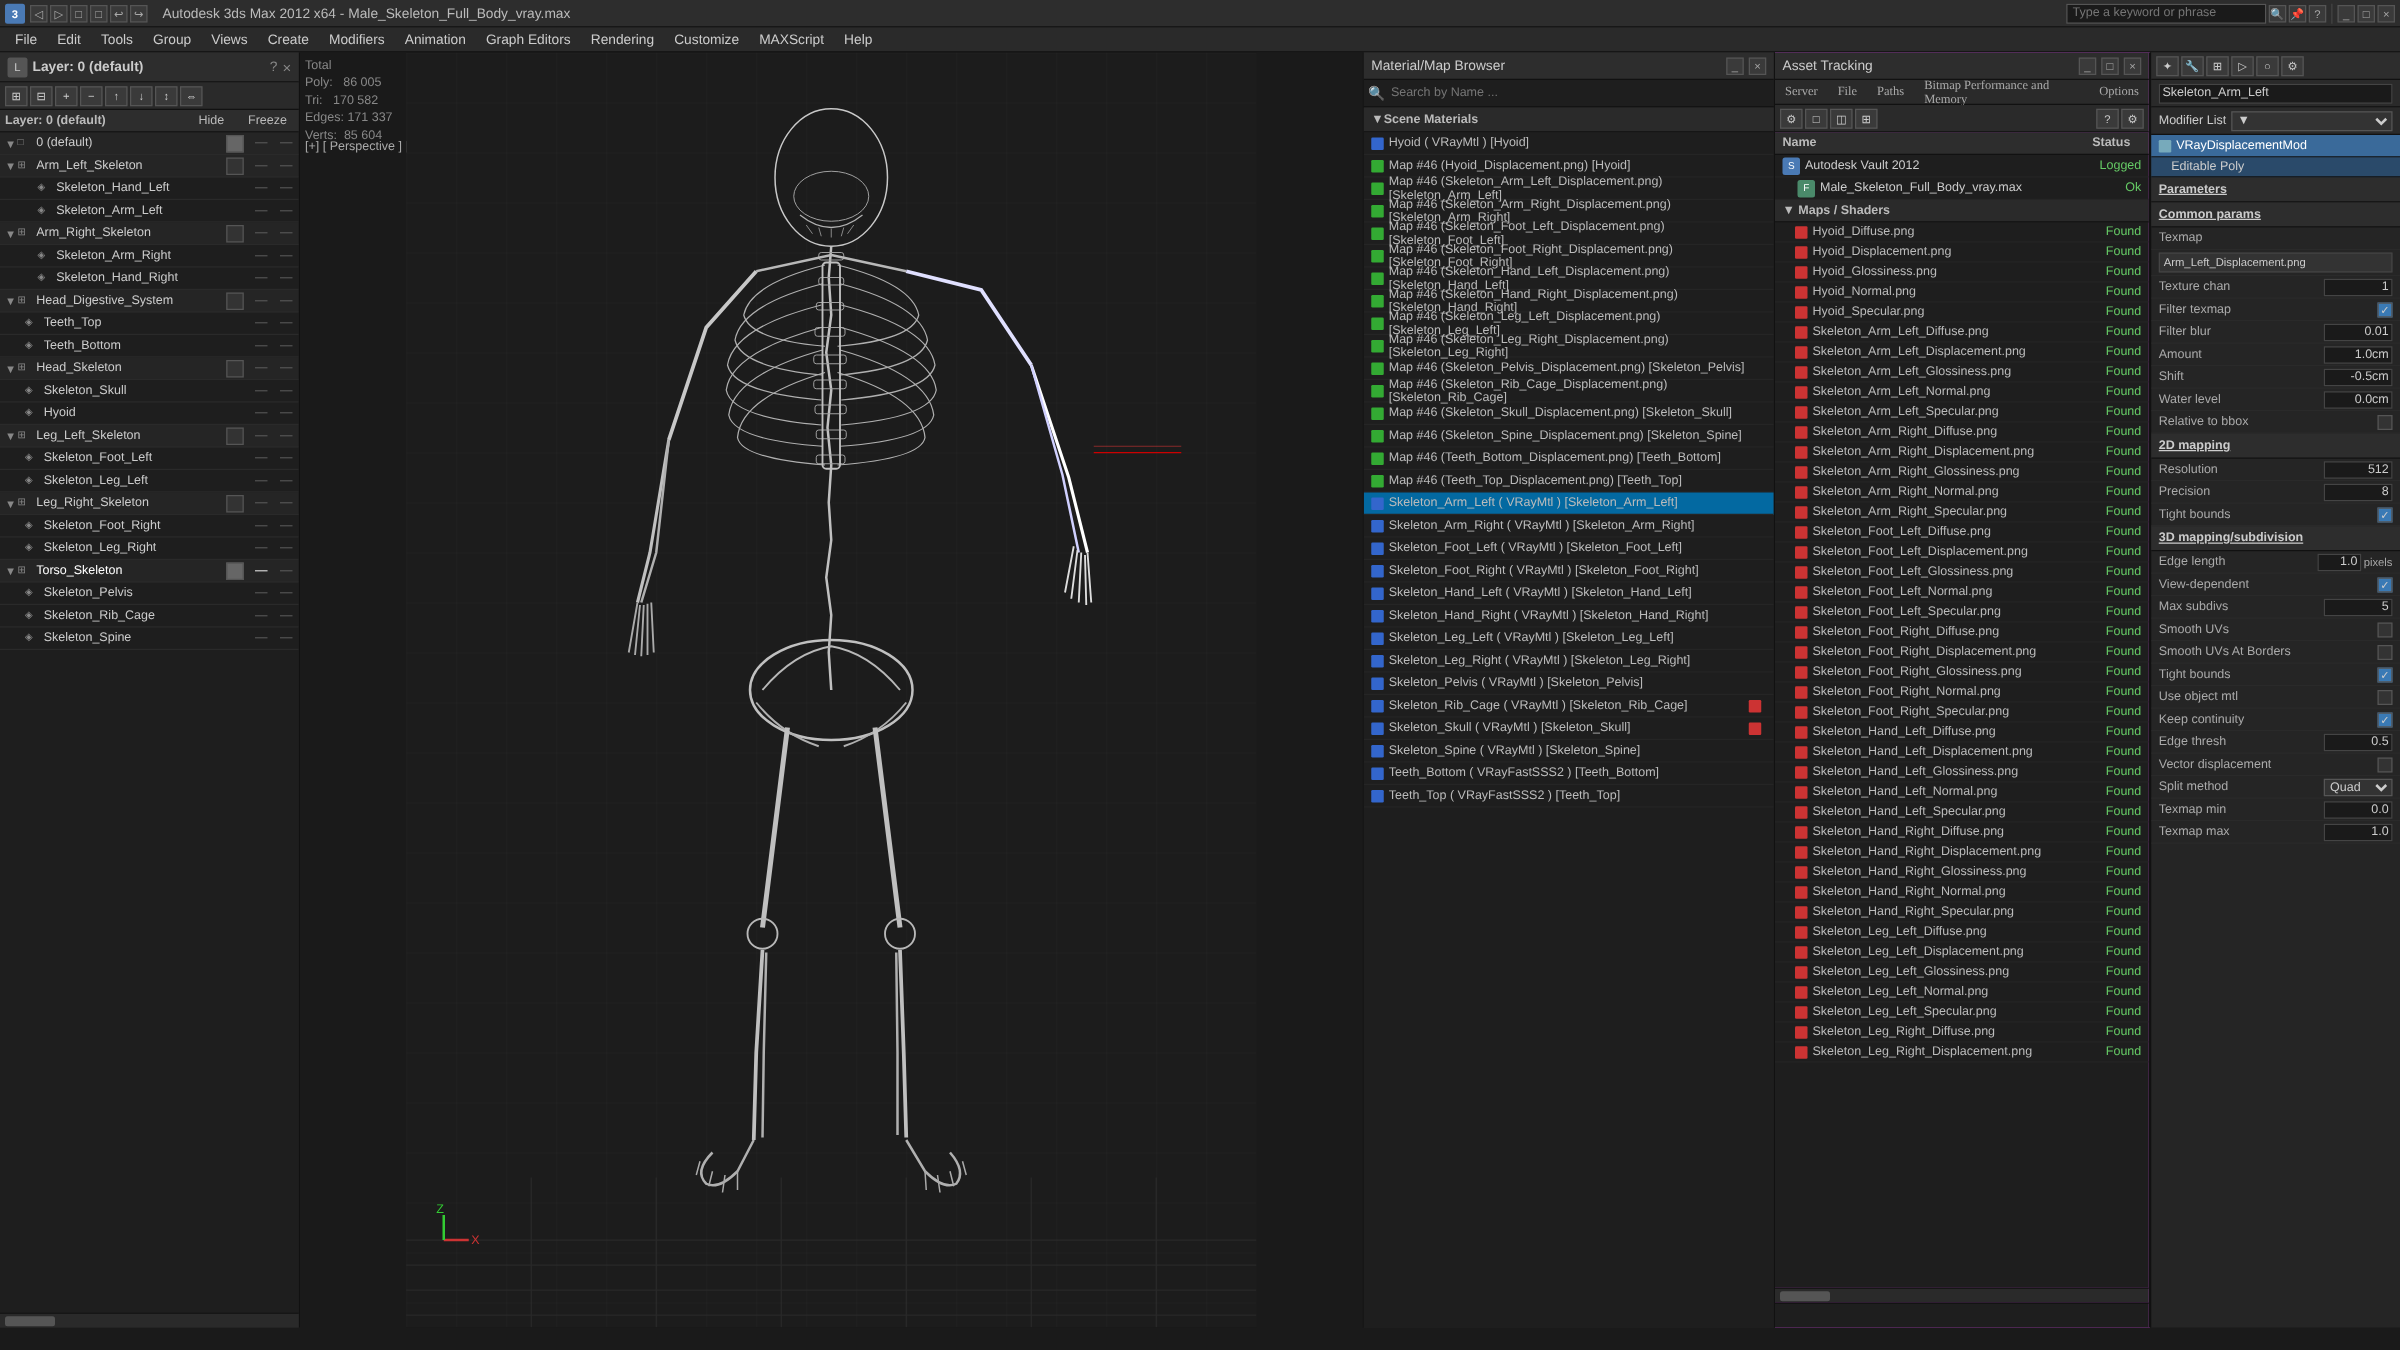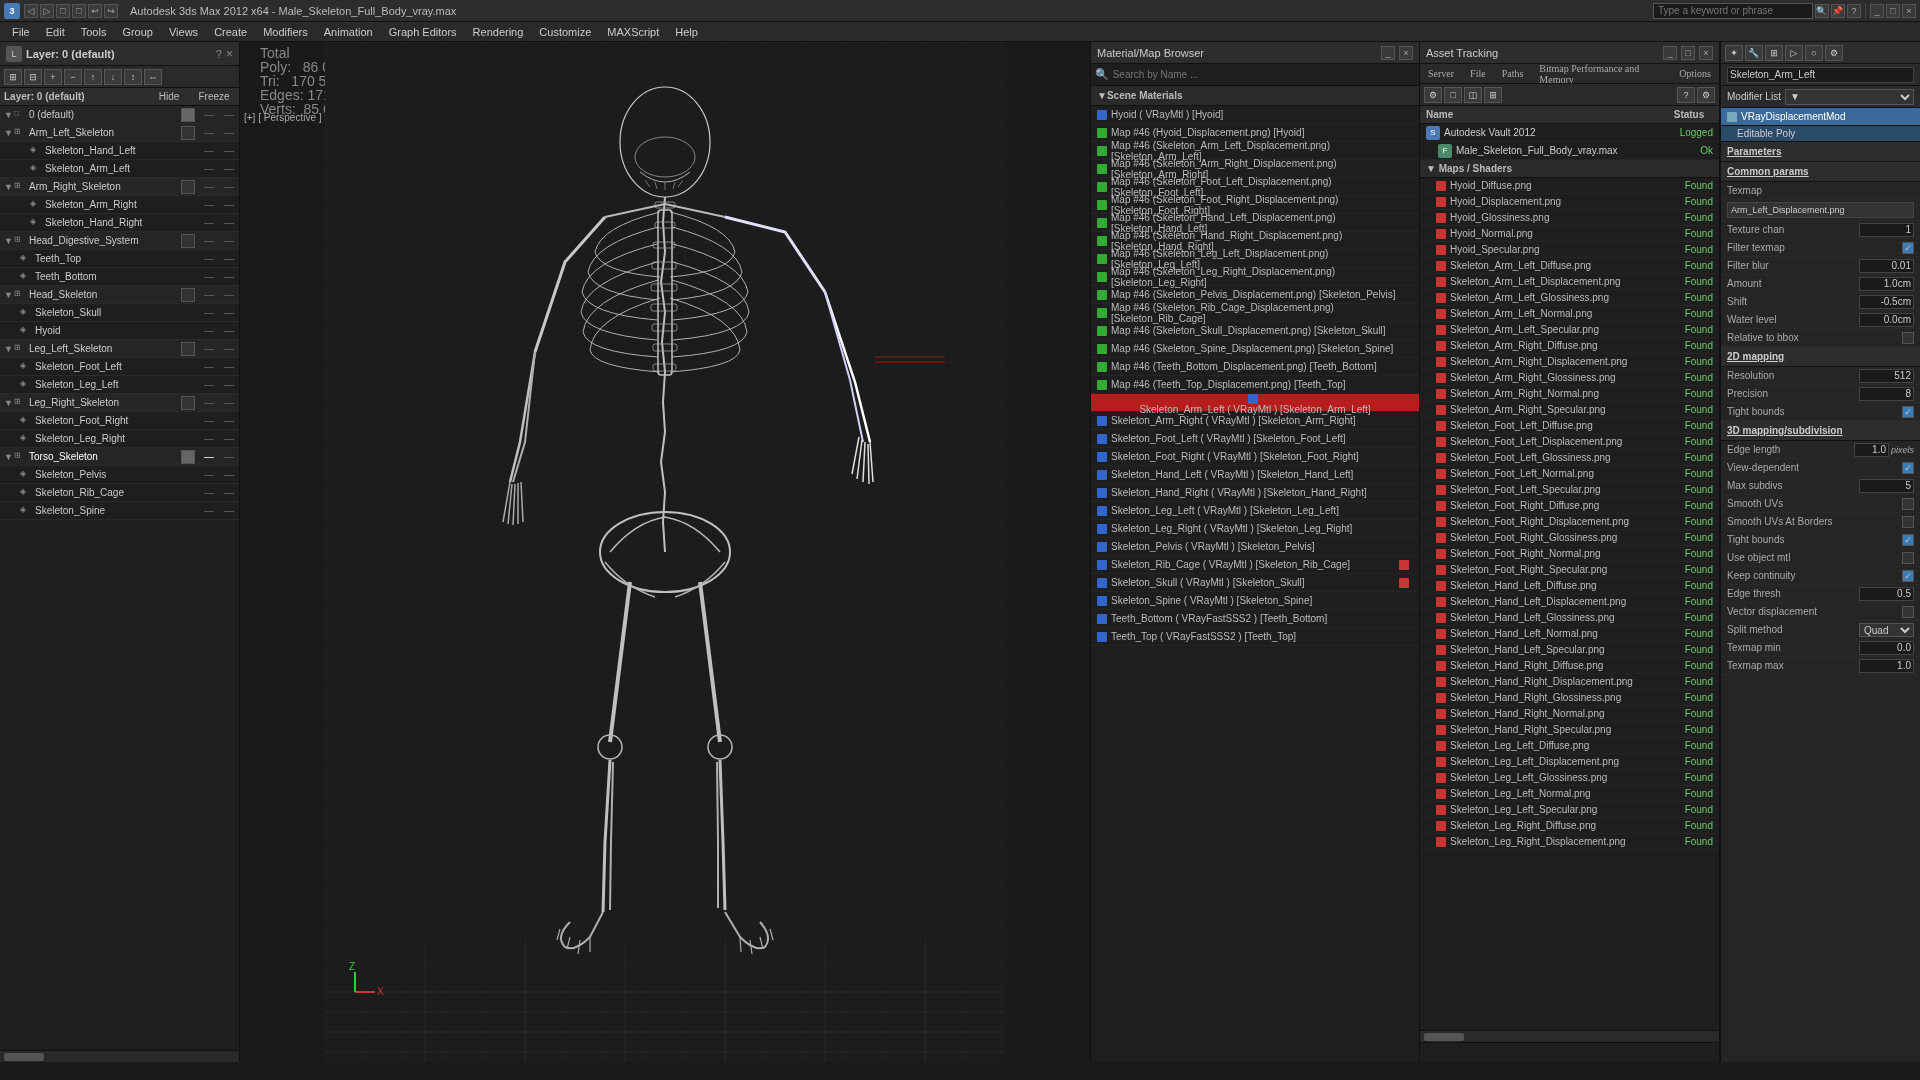--- a/index.html
+++ b/index.html
@@ -199,23 +199,23 @@
     .skeleton-canvas {
       position: absolute;
       top: 0; left: 0;
       width: 100%;
       height: 100%;
     }
     
     .viewport-stats {
       position: absolute;
       top: 4px;
-      left: 20px;
+      left: 4px;
       color: #888;
-      font-size: 14px;
+      font-size: 10px;
       line-height: 14px;
     }
 
     
     #material-panel {
       width: 330px;
       background: #252525;
       border-left: 1px solid #111;
       border-right: 1px solid #111;
       display: flex;
@@ -267,21 +267,21 @@
     .mat-item {
       height: 18px;
       display: flex;
       align-items: center;
       padding: 0 6px;
       border-bottom: 1px solid #252525;
       cursor: pointer;
       font-size: 10px;
       color: #bbb;
     }
-    .mat-item.selected { background: #b91c1c; flex-direction: column; }
+    .mat-item.selected { background: #0369a1; }
     .mat-item-icon {
       width: 10px; height: 10px;
       background: #666;
       border-radius: 1px;
       margin-right: 4px;
       flex-shrink: 0;
     }
     .mat-item-icon.red { background: #cc3333; }
     .mat-item-icon.blue { background: #3366cc; }
     .mat-item-icon.green { background: #33aa33; }
@@ -1410,21 +1410,21 @@
       <span class="prop-label">Tight bounds</span>
       <div class="prop-checkbox checked">✓</div>
     </div>
 
     <div class="prop-section-header">
       <span class="prop-section-title">3D mapping/subdivision</span>
     </div>
     <div class="prop-row">
       <span class="prop-label">Edge length</span>
       <input class="prop-input" value="1.0" type="text" style="width: 35px;">
-      <span style="color:#aaa;font-size:9px;margin-left:2px;font-style:italic;">pixels</span>
+      <span style="color:#aaa;font-size:9px;margin-left:2px;">pixels</span>
     </div>
     <div class="prop-row">
       <span class="prop-label">View-dependent</span>
       <div class="prop-checkbox checked">✓</div>
     </div>
     <div class="prop-row">
       <span class="prop-label">Max subdivs</span>
       <input class="prop-input" value="5" type="text" style="">
     </div>
     <div class="prop-row">

